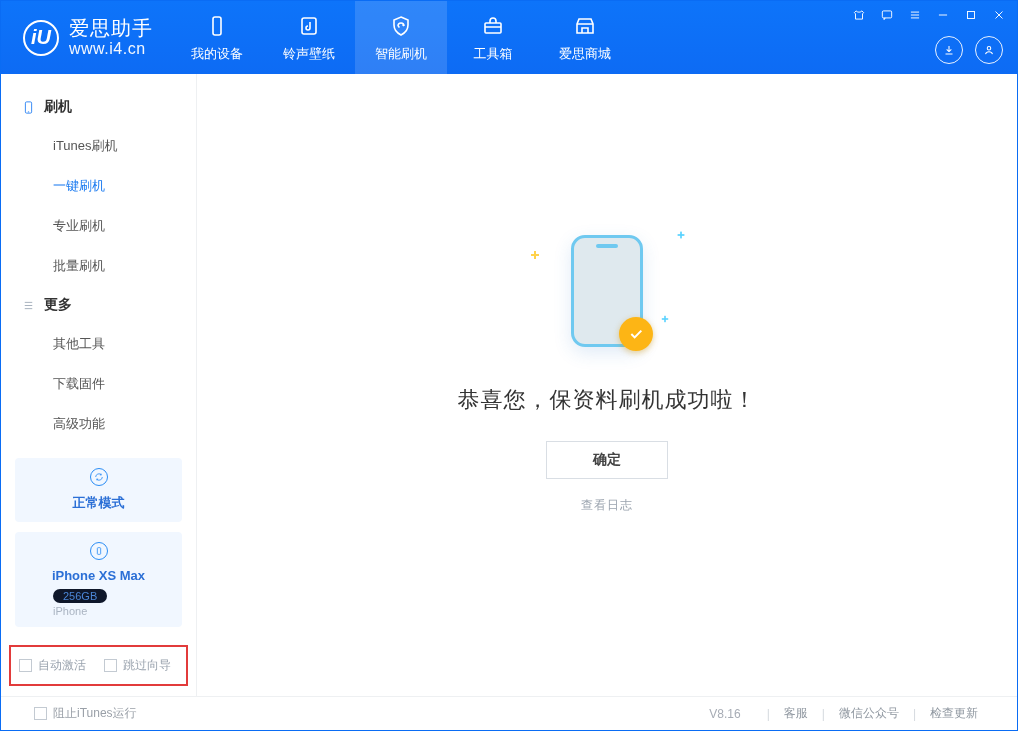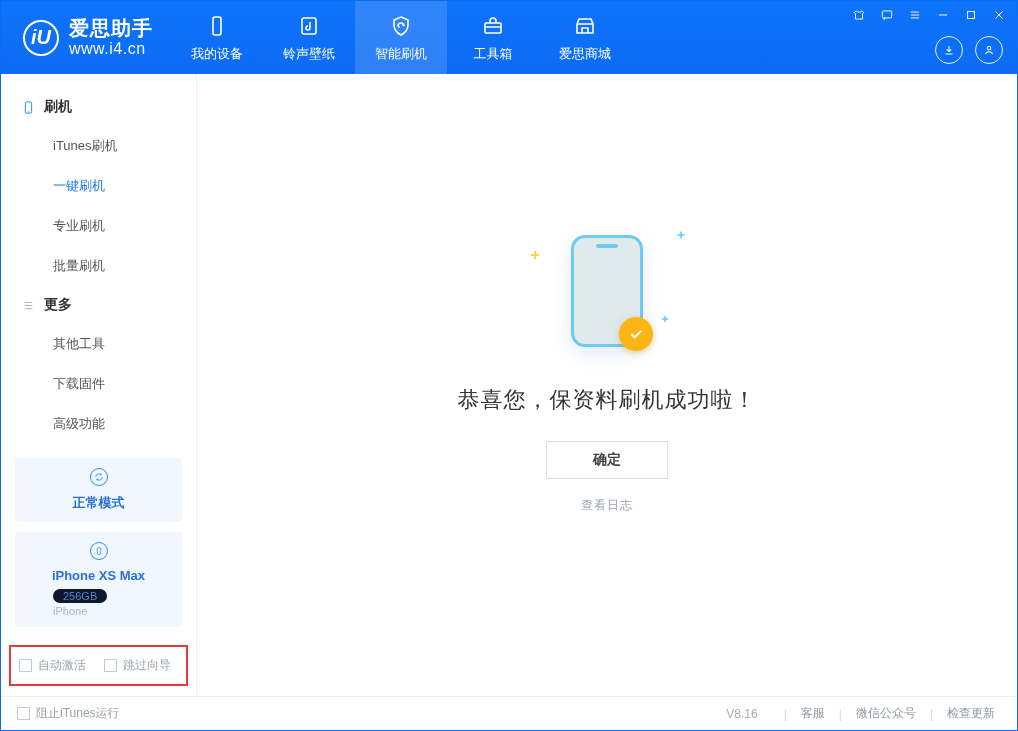--- a/index.html
+++ b/index.html
@@ -3,21 +3,21 @@
   <meta charset="utf-8">
   <style>
     * { margin:0; padding:0; box-sizing:border-box; font-family:"Microsoft YaHei","PingFang SC",sans-serif; }
     body { background:#fff; }
     .window { width:1018px; height:731px; border:1px solid #0a6cf4; display:flex; flex-direction:column; position:relative; }
     
     .titlebar { height:73px; background:linear-gradient(to bottom,#0d74fa,#0d6bf4); display:flex; align-items:stretch; color:#fff; position:relative; }
     .logo { display:flex; align-items:center; padding:0 18px 0 22px; }
     .logo-badge { width:36px; height:36px; border-radius:50%; border:2.5px solid #fff; display:flex; align-items:center; justify-content:center; font-weight:bold; font-style:italic; font-size:20px; margin-right:10px; }
     .logo-text { display:flex; flex-direction:column; line-height:1.15; }
-    .logo-text .cn { font-size:20px; font-weight:700; letter-spacing:1px;}
+    .logo-text .cn { font-size:20px; font-weight:400; letter-spacing:1px;}
     .logo-text .url { font-size:16px; opacity:.95; letter-spacing:.5px; }
     .tabs { display:flex; }
     .tab { width:92px; display:flex; flex-direction:column; align-items:center; justify-content:center; cursor:pointer; font-size:13px; gap:6px; }
     .tab.active { background:rgba(255,255,255,.14); }
     .tab-icon { width:26px; height:26px; display:flex; align-items:center; justify-content:center; }
     .tab-icon svg { width:24px; height:24px; stroke:#fff; fill:none; stroke-width:1.6; }
     .right-circles { position:absolute; right:14px; bottom:10px; display:flex; gap:12px; }
     .circle-btn { width:28px; height:28px; border-radius:50%; border:1.5px solid rgba(255,255,255,.9); display:flex; align-items:center; justify-content:center; cursor:pointer; }
     .circle-btn svg { width:14px; height:14px; stroke:#fff; fill:none; stroke-width:1.8; }
     .win-ctrls { position:absolute; right:10px; top:6px; display:flex; gap:12px; align-items:center; }
@@ -54,21 +54,21 @@
     .spark::before,.spark::after{content:"";position:absolute;background:currentColor;}
     .spark::before{left:3px;top:0;width:2px;height:8px;}
     .spark::after{top:3px;left:0;height:2px;width:8px;}
     .s1{color:#ffd24b;left:4px;top:24px;}
     .s2{color:#5ad3ff;right:2px;top:4px;transform:scale(.85);}
     .s3{color:#5ad3ff;right:18px;bottom:34px;transform:scale(.8);}
     .msg { font-size:22px; color:#333; margin-bottom:26px; letter-spacing:1px;}
     .okbtn { border:1px solid #d9dee4; background:#fff; font-size:14px; color:#444; padding:9px 46px; cursor:pointer; margin-bottom:18px;font-weight:bold;}
     .loglink{ font-size:12px; color:#9aa3ae; cursor:pointer; letter-spacing:1px;}
     
-    .footer { height:34px; border-top:1px solid #eef0f2; display:flex; align-items:center; font-size:12px; color:#9aa0a8; padding:0 16px; }
+    .footer { height:34px; border-top:1px solid #eef0f2; display:flex; align-items:center; font-size:12px; color:#9aa0a8; padding:0 33px; }
     .footer .ck{ color:#9aa0a8;}
     .footer .spacer{flex:1;}
     .footer .ver{ color:#a7acb5; margin-right:18px;}
     .footer .flink{ color:#8f97a0; cursor:pointer; padding:0 6px;}
     .footer .sep{ color:#d5dadf; padding:0 8px;}
   </style>
 </head>
 <body>
 
 <div class="window">

